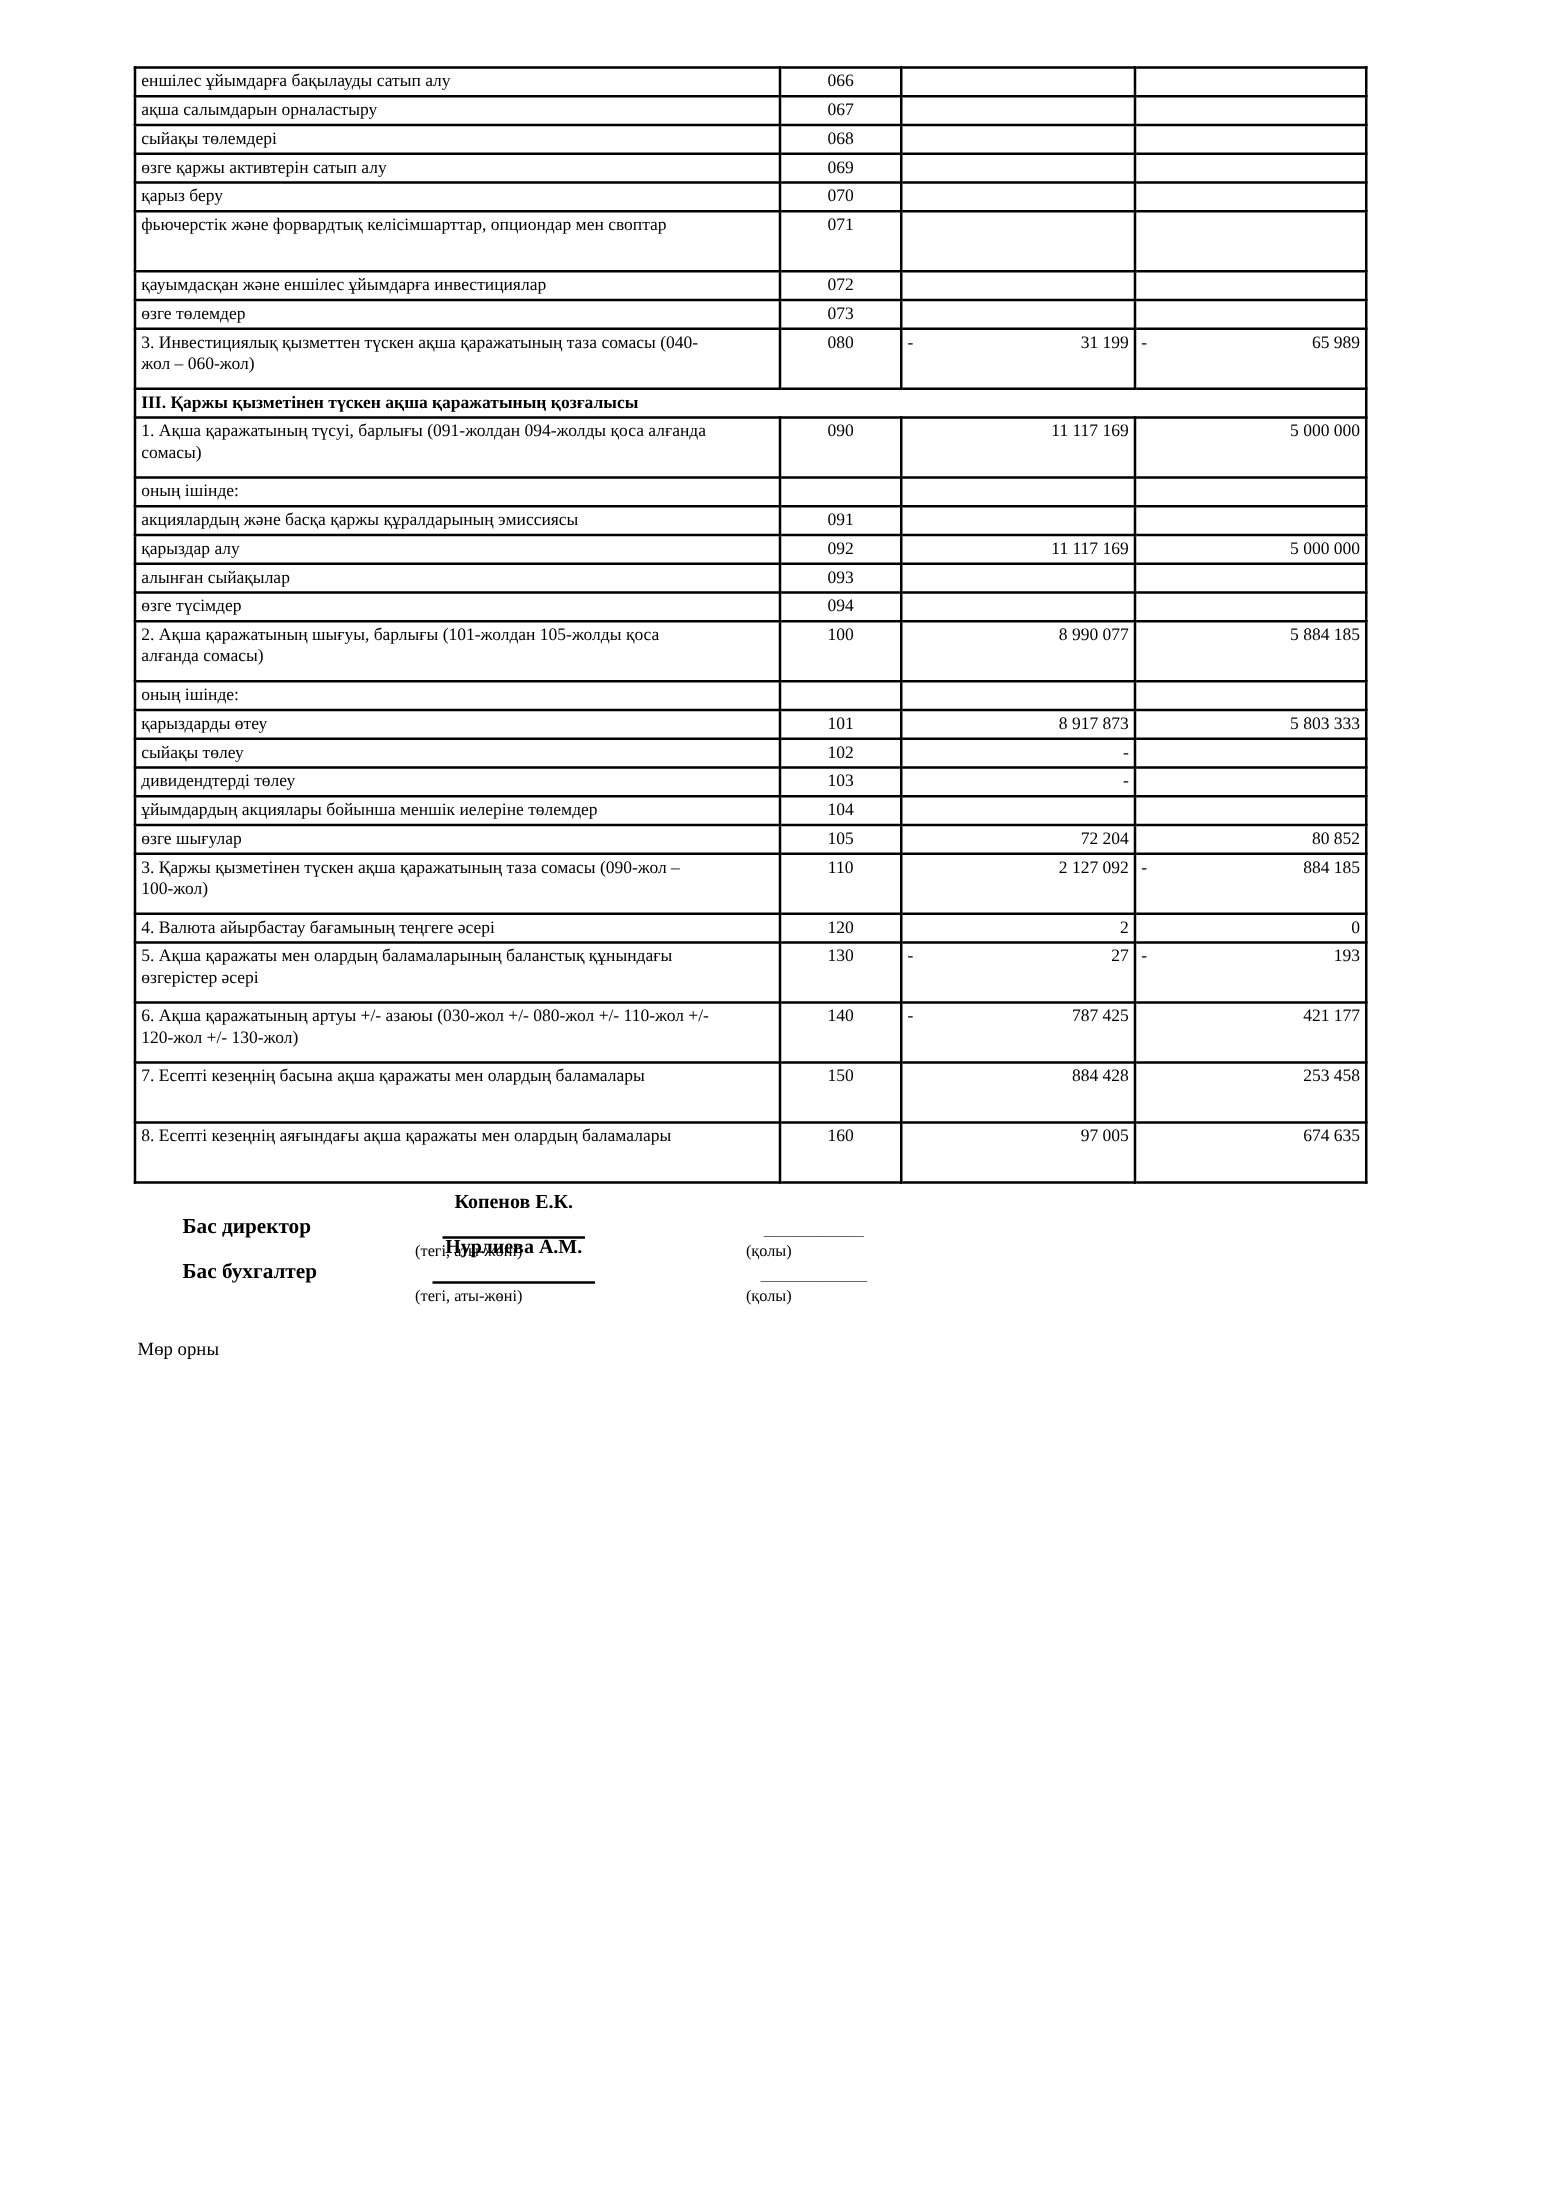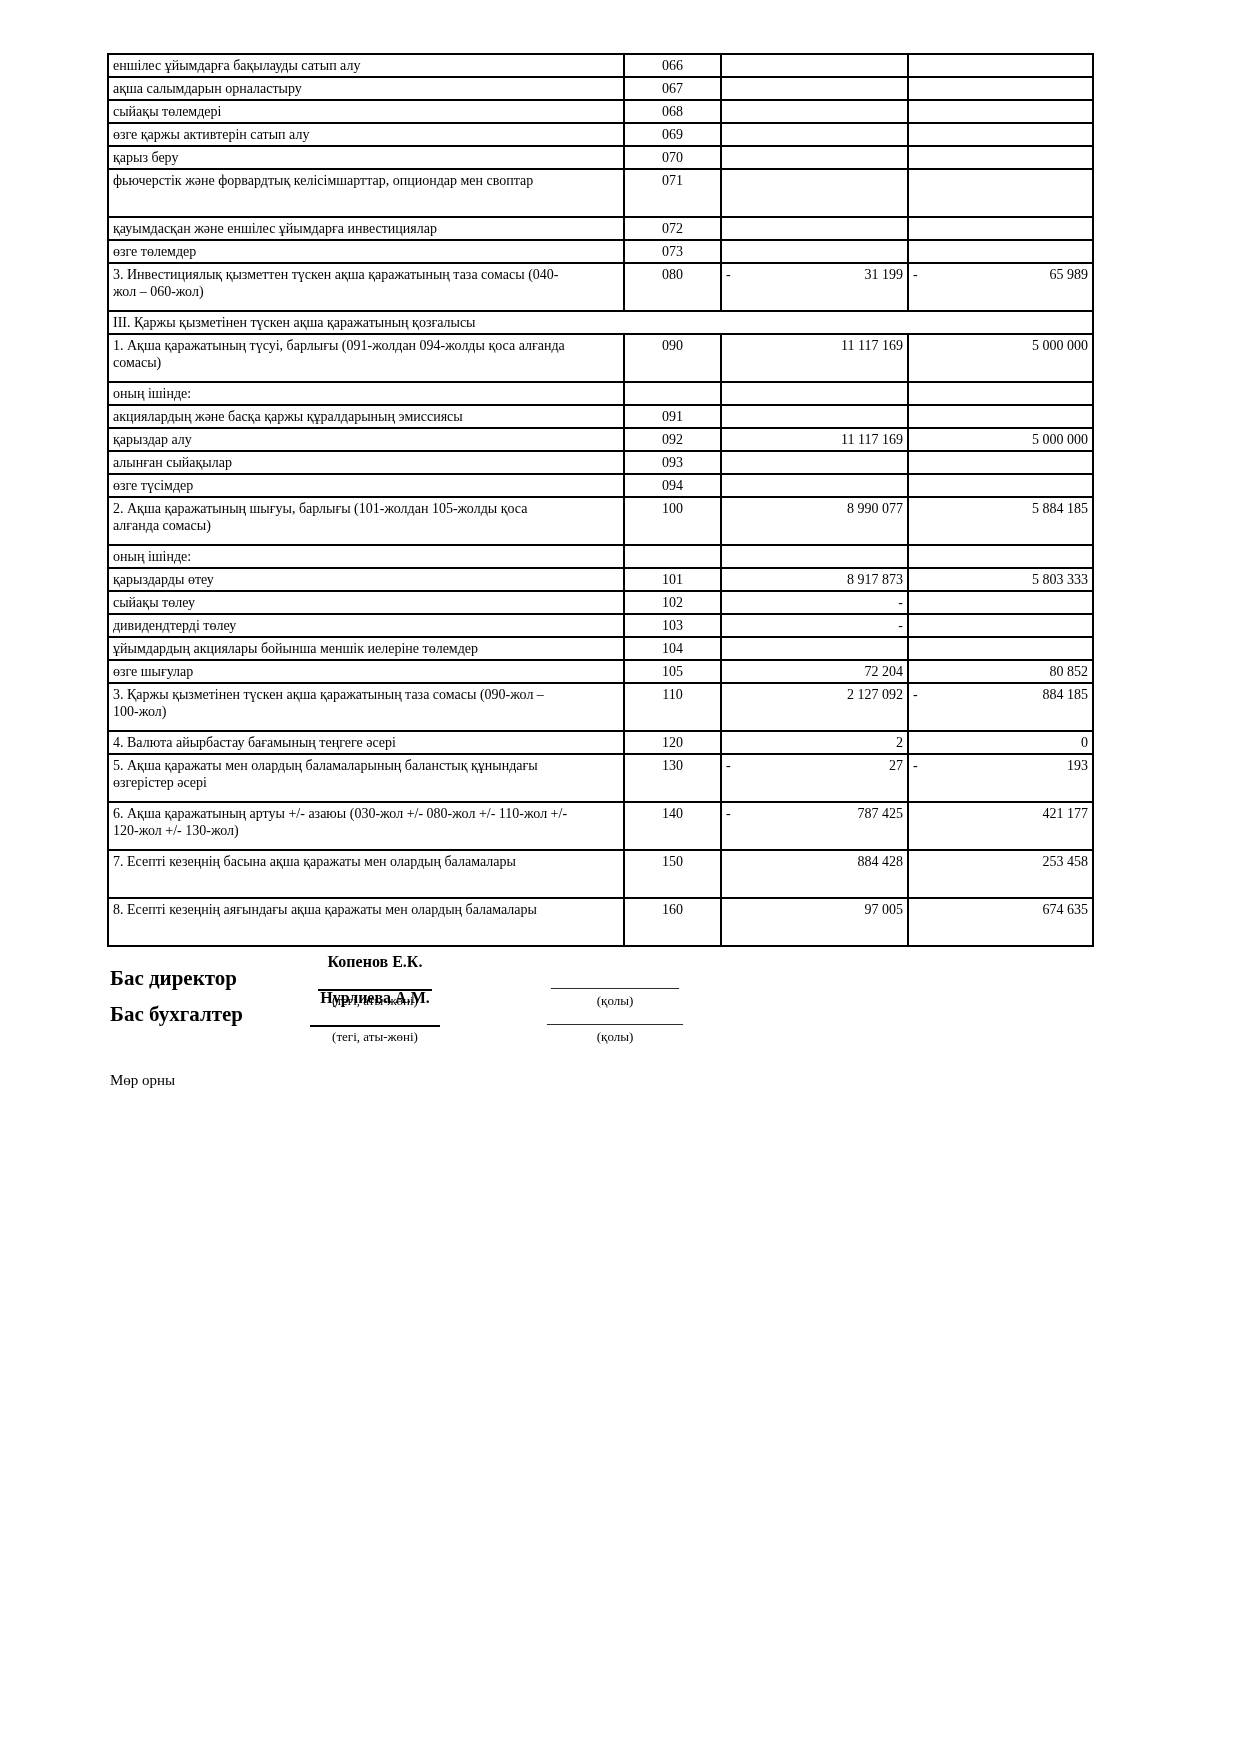--- a/index.html
+++ b/index.html
@@ -7,34 +7,34 @@
   .page { position:relative; width:1241px; height:1755px; background:#fff; overflow:hidden; }
 
   table.cf { position:absolute; left:107px; top:53px; width:945px;
              border-collapse:collapse; table-layout:fixed; }
   table.cf td { border:2px solid #000; font-size:14px; line-height:17px;
                 padding:2px 4px 2px 4px; vertical-align:top; }
   td.c-label { width:506px; }
   td.c-code  { width:87px; text-align:center; }
   td.c-v1    { width:177px; }
   td.c-v2    { width:175px; }
-  td.section { font-size:14px; padding:2px 4px; }
+  td.section { font-size:14px; padding:2px 4px;font-weight:bold; }
   .lbl { max-width:458px; }
   .vwrap { display:flex; justify-content:space-between; white-space:nowrap; }
   .vwrap .num { margin-left:auto; }
   tr.tall td { height:42px; }
 
   .sigblock { position:absolute; left:110px; width:1000px; }
   .sigrow { display:flex; align-items:flex-end; }
-  .sigrole { width:190px; font-weight:bold; font-size:21px; }
+  .sigrole { width:190px; font-weight:bold; font-size:17px;margin-left:36px; }
   .signamecol { width:150px; text-align:center; }
   .signame { display:inline-block; font-weight:bold; font-size:16px;
              border-bottom:2px solid #000; padding:0 10px 18px 10px; }
   .siggap { width:85px; }
-  .siglinecol { width:160px; text-align:center; font-size:16px; letter-spacing:0px; }
+  .siglinecol { width:160px; text-align:center; font-size:10px; letter-spacing:0px; }
   .sighintrow { display:flex; margin-top:2px; }
   .sighint { font-size:13px; text-align:center; }
   .hint-name { width:150px; margin-left:190px; }
   .hint-sign { width:160px; margin-left:85px; }
   .stamp { position:absolute; left:110px; top:1072px; font-size:15px; }
 </style>
 </head>
 <body>
 
 <div class="page">

